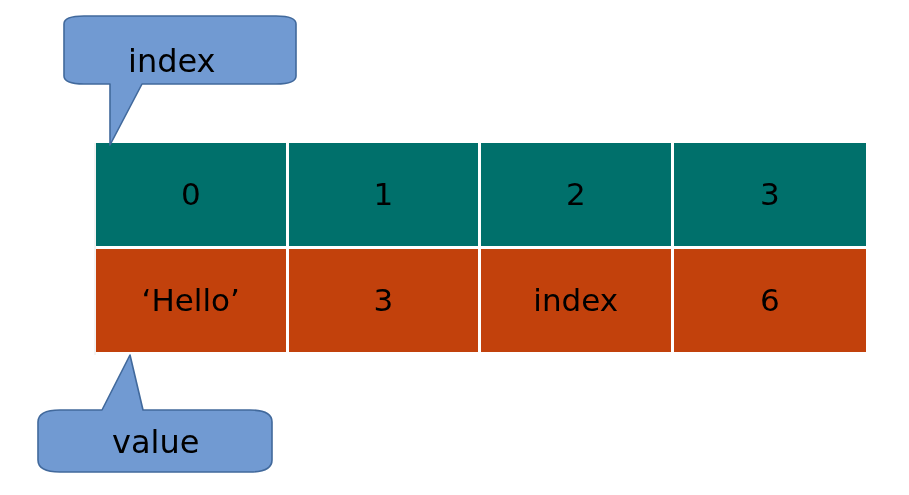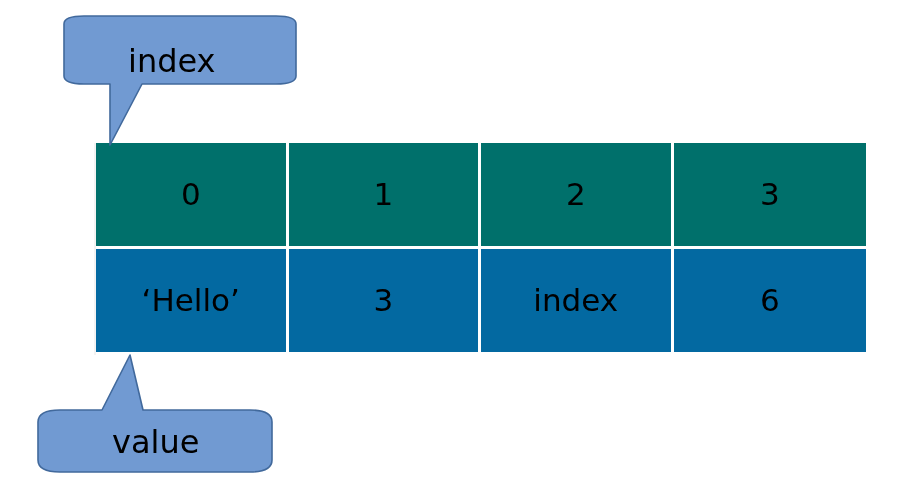--- a/index.html
+++ b/index.html
@@ -43,21 +43,21 @@
     font-size: 31px;
     color: #000000;
     line-height: 1;
     box-sizing: border-box;
     border-right: 3px solid #ffffff;
     border-bottom: 3px solid #ffffff;
   }
   .cell.last-col { border-right: none; }
 
   .cell.index-cell { background: #00706b; }
-  .cell.value-cell { background: #0369a1; }
+  .cell.value-cell { background: #c2410c; }
 
   
   .table-left-edge {
     position: absolute;
     left: 94px;
     top: 143px;
     width: 2px;
     height: 212px;
     background: #f3f3f3;
   }

